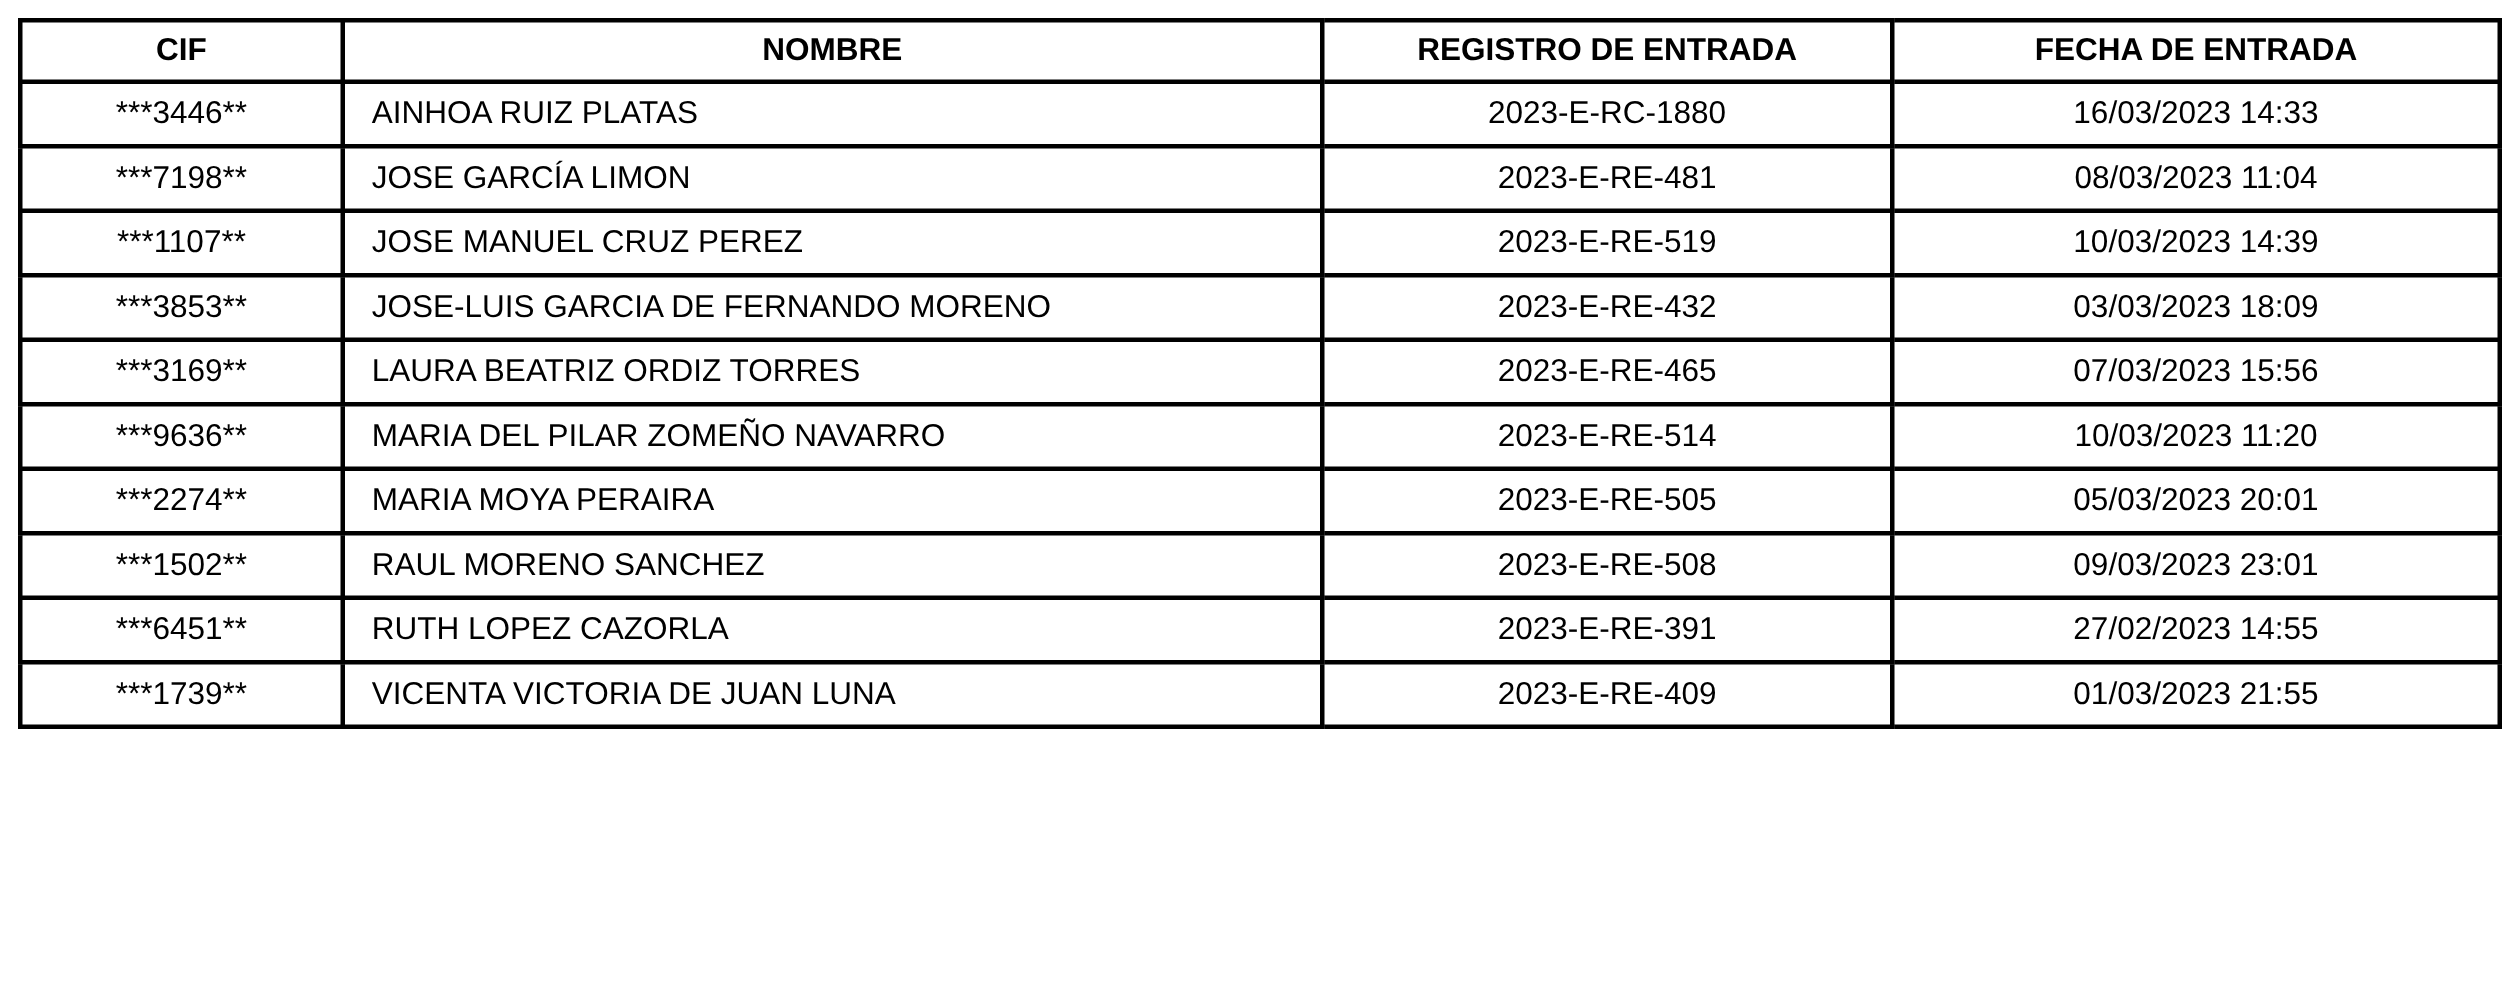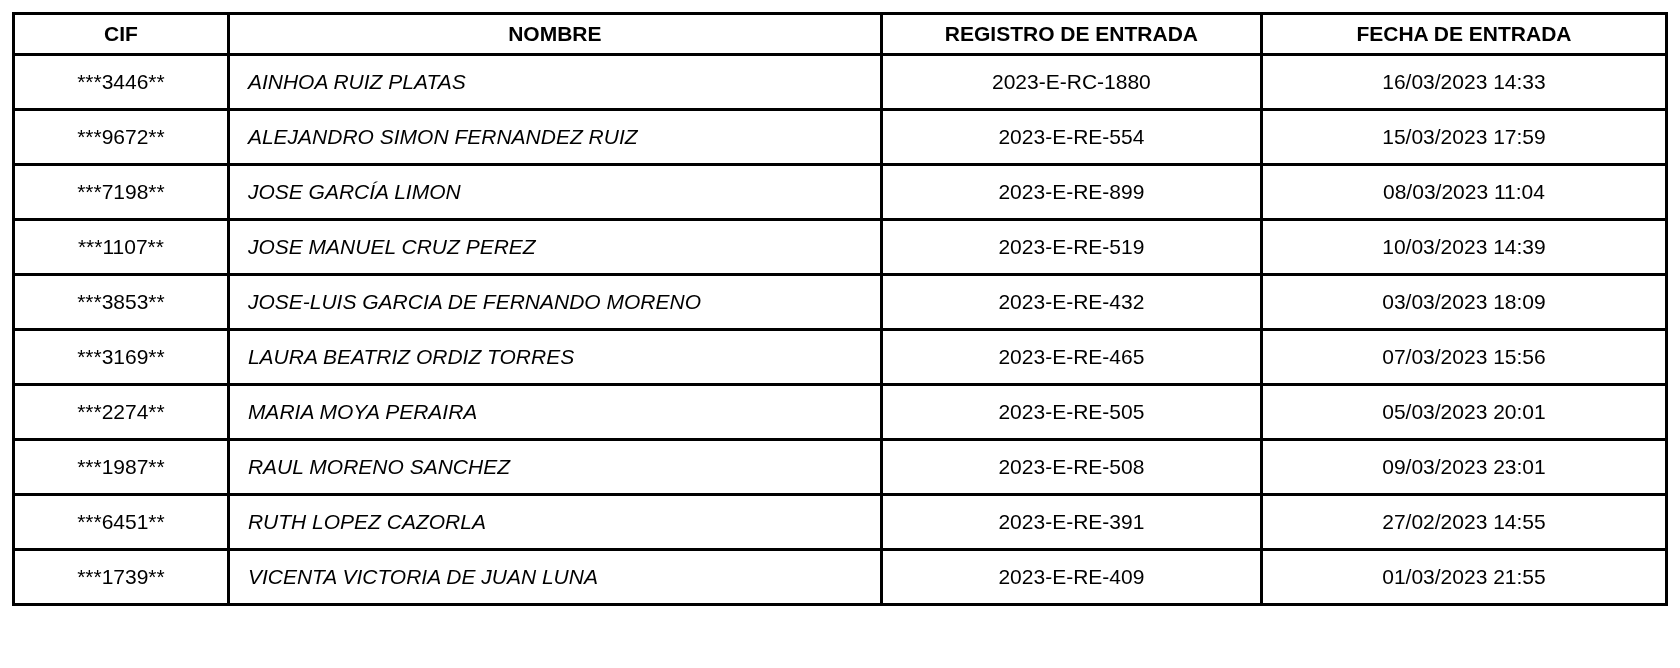--- a/index.html
+++ b/index.html
@@ -33,29 +33,29 @@
     text-align: center;
     height: 41px;
     padding: 2px 10px;
     white-space: nowrap;
     overflow: hidden;
   }
   table.registry td {
     font-size: 21px;
     font-weight: normal;
     height: 43px;
-    padding: 14px 10px;
+    padding: 2px 10px;
     white-space: nowrap;
     overflow: hidden;
   }
   
   table.registry td:nth-child(1),
   table.registry td:nth-child(3),
   table.registry td:nth-child(4) { text-align: center; }
-  table.registry td:nth-child(2) { text-align: left; padding-left: 18px; font-style: italic; }
+  table.registry td:nth-child(2) { text-align: left; padding-left: 18px; }
   col.col-cif      { width: 13%; }
   col.col-nombre   { width: 39.5%; }
   col.col-registro { width: 23%; }
   col.col-fecha    { width: 24.5%; }
 </style>
 </head>
 <body>
 
 <div class="page">
   <table class="registry">
@@ -74,29 +74,23 @@
       </tr>
     </thead>
     <tbody>
         <tr>
           <td>***3446**</td>
           <td>AINHOA RUIZ PLATAS</td>
           <td>2023-E-RC-1880</td>
           <td>16/03/2023 14:33</td>
         </tr>
         <tr>
-          <td>***9672**</td>
-          <td>ALEJANDRO SIMON FERNANDEZ RUIZ</td>
-          <td>2023-E-RE-554</td>
-          <td>15/03/2023 17:59</td>
-        </tr>
-        <tr>
           <td>***7198**</td>
           <td>JOSE GARCÍA LIMON</td>
-          <td>2023-E-RE-899</td>
+          <td>2023-E-RE-481</td>
           <td>08/03/2023 11:04</td>
         </tr>
         <tr>
           <td>***1107**</td>
           <td>JOSE MANUEL CRUZ PEREZ</td>
           <td>2023-E-RE-519</td>
           <td>10/03/2023 14:39</td>
         </tr>
         <tr>
           <td>***3853**</td>
@@ -104,27 +98,33 @@
           <td>2023-E-RE-432</td>
           <td>03/03/2023 18:09</td>
         </tr>
         <tr>
           <td>***3169**</td>
           <td>LAURA BEATRIZ ORDIZ TORRES</td>
           <td>2023-E-RE-465</td>
           <td>07/03/2023 15:56</td>
         </tr>
         <tr>
+          <td>***9636**</td>
+          <td>MARIA DEL PILAR ZOMEÑO NAVARRO</td>
+          <td>2023-E-RE-514</td>
+          <td>10/03/2023 11:20</td>
+        </tr>
+        <tr>
           <td>***2274**</td>
           <td>MARIA MOYA PERAIRA</td>
           <td>2023-E-RE-505</td>
           <td>05/03/2023 20:01</td>
         </tr>
         <tr>
-          <td>***1987**</td>
+          <td>***1502**</td>
           <td>RAUL MORENO SANCHEZ</td>
           <td>2023-E-RE-508</td>
           <td>09/03/2023 23:01</td>
         </tr>
         <tr>
           <td>***6451**</td>
           <td>RUTH LOPEZ CAZORLA</td>
           <td>2023-E-RE-391</td>
           <td>27/02/2023 14:55</td>
         </tr>

